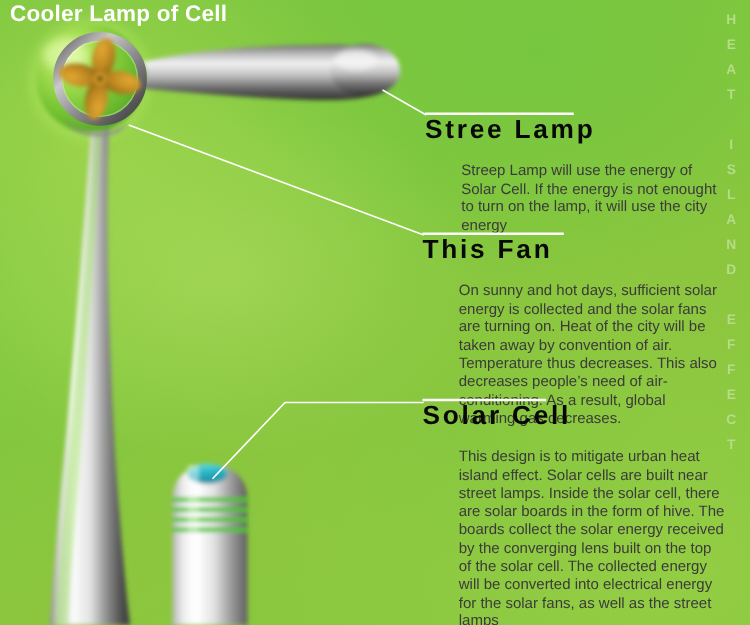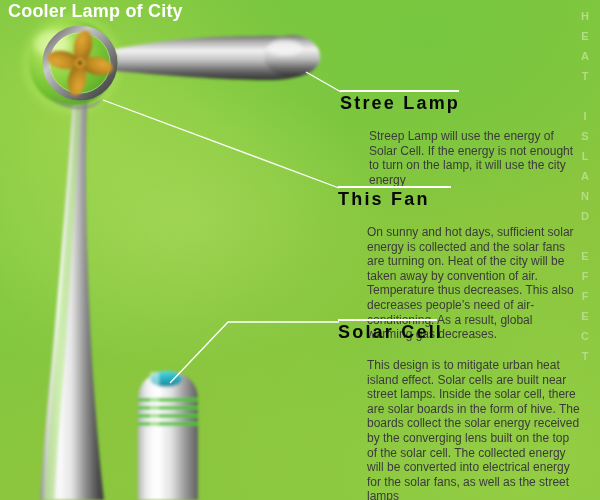--- a/index.html
+++ b/index.html
@@ -72,21 +72,21 @@
 
   
   .callout { position: absolute; }
   .callout .rule {
     height: 2px;
     background: #ffffff;
     margin-bottom: 2px;
   }
   .callout h2 {
     margin: 0 0 2px 0;
-    font-size: 18px;
+    font-size: 21px;
     font-weight: bold;
     color: #080808;
     letter-spacing: 2.2px;
     line-height: 19px;
     white-space: nowrap;
   }
   .callout p {
     margin: 16px;
     padding-left: 13px;
     font-size: 12px;
@@ -239,21 +239,21 @@
       <rect x="150" y="372" width="9" height="128" fill="#ffffff" opacity="0.45"></rect>
     </g>
 
     <g stroke="#ffffff" stroke-width="1.3" fill="none">
       <path d="M 306 72 L 341 92"></path>
       <path d="M 103 100 L 339 188"></path>
       <path d="M 170 383 L 228 322 L 339 322"></path>
     </g>
   </svg>
 
-  <div class="title">Cooler Lamp of City</div>
+  <div class="title">Cooler Lamp of Cell</div>
 
   <div class="side-letters">
     <div class="ch">H</div>
     <div class="ch">E</div>
     <div class="ch">A</div>
     <div class="ch">T</div>
     <div class="ch gap"> </div>
     <div class="ch">I</div>
     <div class="ch">S</div>
     <div class="ch">L</div>

